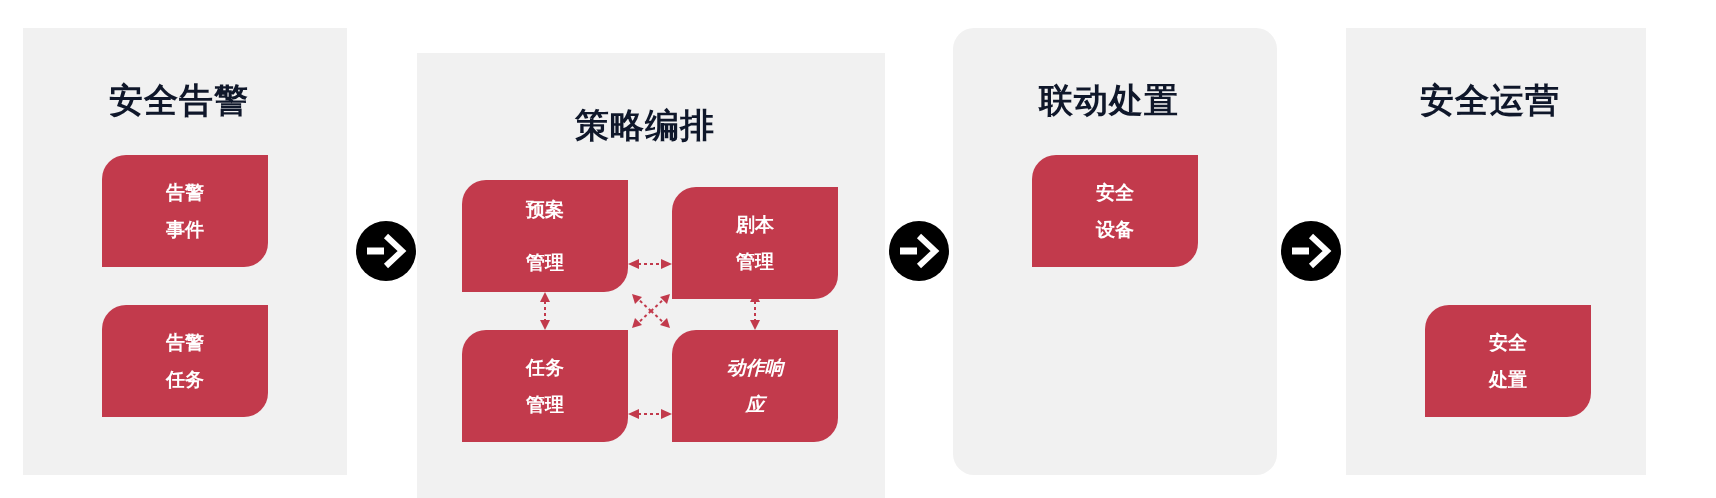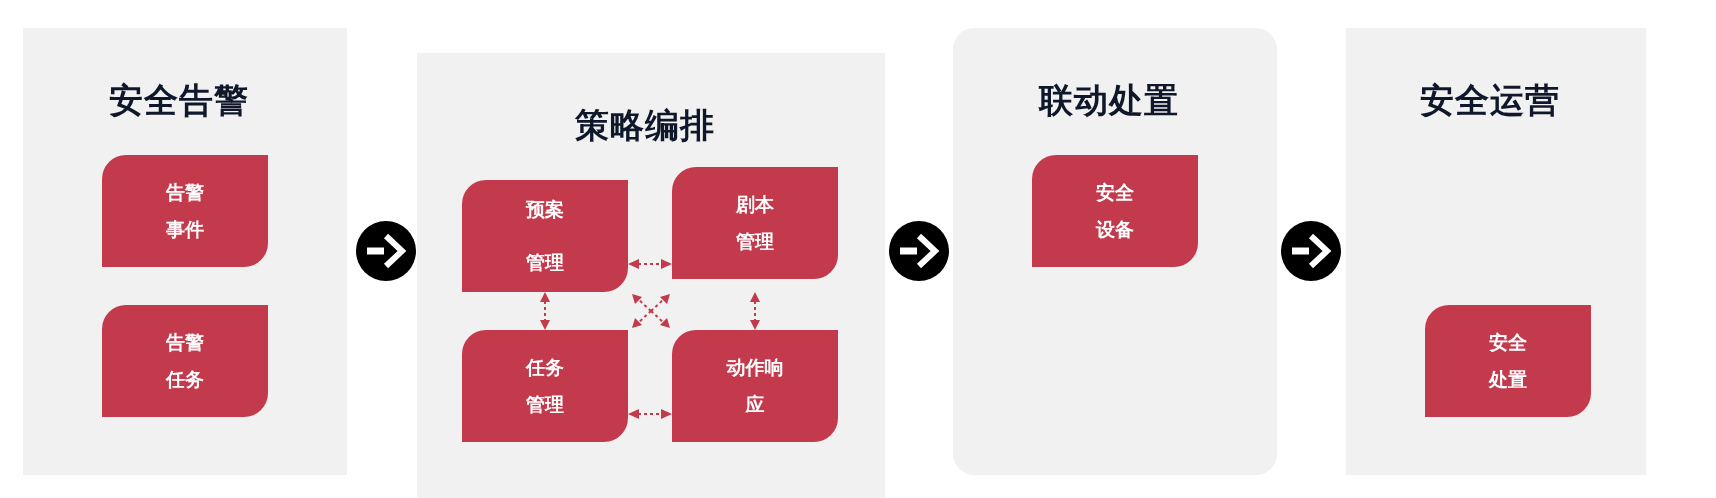--- a/index.html
+++ b/index.html
@@ -28,23 +28,23 @@
     position:absolute;width:166px;height:112px;
     background:#c23a4c;
     border-radius:24px 0 24px 0;
     color:#ffffff;font-weight:bold;font-size:19px;line-height:37px;
     display:flex;flex-direction:column;align-items:center;justify-content:center;
     text-align:center;
   }
   .pos-top{left:79px;top:127px;}
   .pos-bottom{left:79px;top:277px;}
   .pos-tl{left:45px;top:127px;gap:16px;}
-  .pos-tr{left:255px;top:114px;font-family:Liberation Serif, serif;}
+  .pos-tr{left:255px;top:134px;font-family:Liberation Serif, serif;}
   .pos-bl{left:45px;top:277px;}
-  .pos-br{left:255px;top:277px;}
+  .pos-br{left:255px;top:277px;font-style:italic;}
   .arrow{position:absolute;}
   .h-arrow-top{left:211px;top:201px;}
   .h-arrow-bottom{left:211px;top:351px;}
   .v-arrow-left{left:118px;top:239px;}
   .v-arrow-right{left:328px;top:239px;}
   .x-arrow{left:214px;top:240px;}
   .flow-circle{position:absolute;width:60px;height:60px;top:221px;}
   .flow-circle.c1{left:356px;}
   .flow-circle.c2{left:889px;}
   .flow-circle.c3{left:1281px;}

